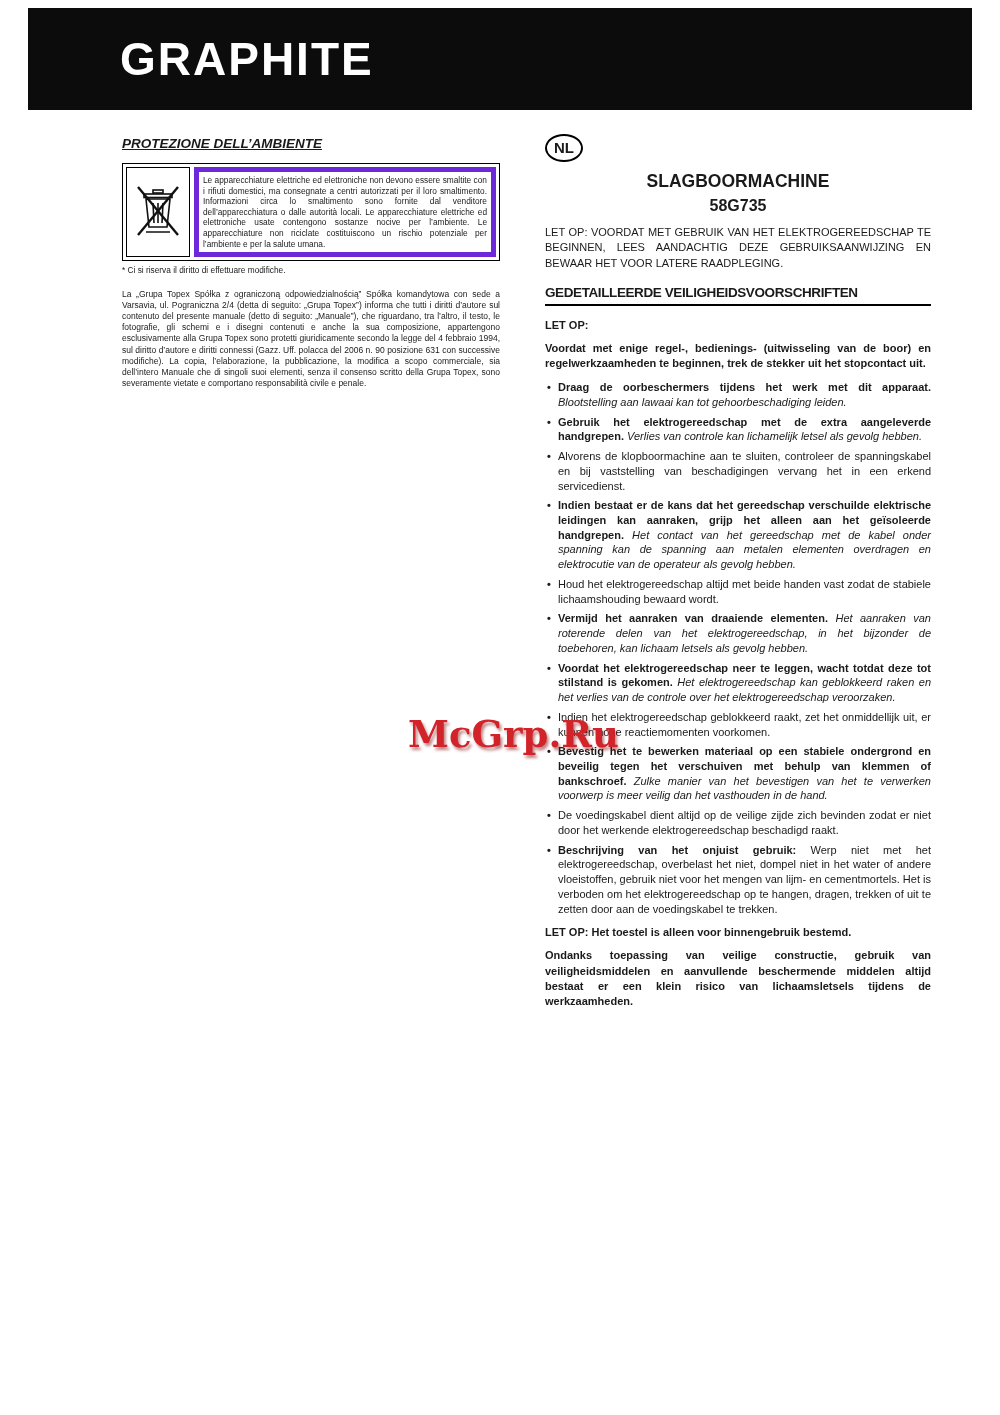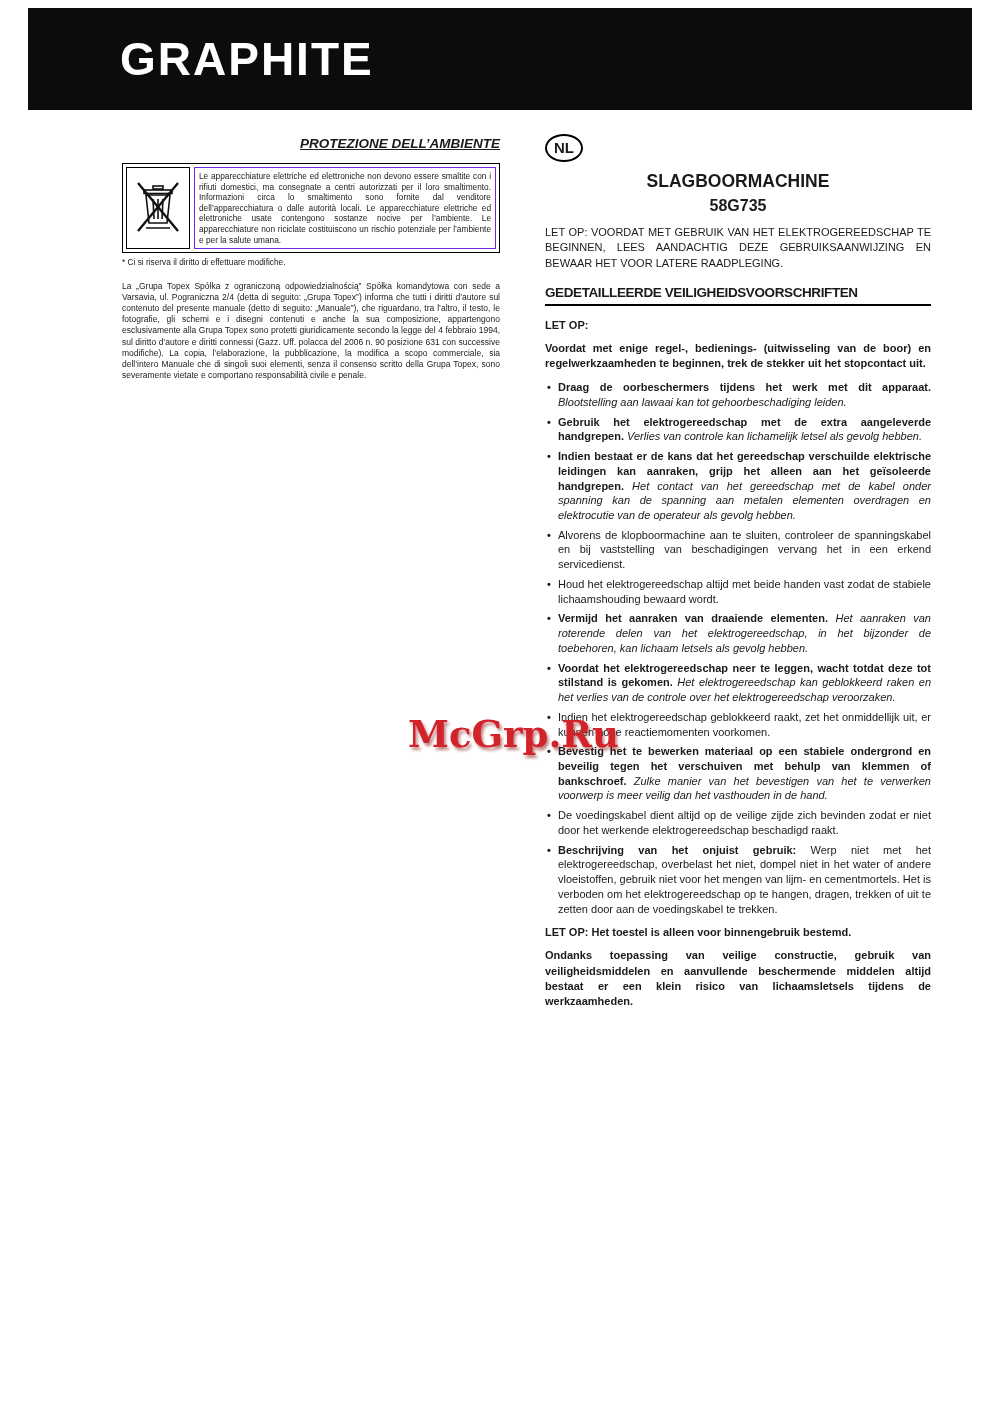--- a/index.html
+++ b/index.html
@@ -14,30 +14,30 @@
     background:#0c0c0c; display:flex; align-items:center;
   }
   .brand {
     color:#ffffff; font-size:46px; font-weight:800; letter-spacing:2px;
     margin-left:92px; font-family:"Liberation Sans", sans-serif;
   }
 
   
   .col-left { position:absolute; left:122px; top:136px; width:378px; }
   .left-heading {
-    text-align:right; font-weight:bold; font-style:italic; font-size:13.5px;
+    text-align:left; font-weight:bold; font-style:italic; font-size:13.5px;
     text-decoration:underline; margin:0 0 12px 0;
   }
   .weee-box { border:1px solid #000; padding:3px; display:flex; gap:4px; }
   .weee-icon-cell {
     border:1px solid #000; width:58px; display:flex; align-items:center;
     justify-content:center; padding:4px 2px; flex:0 0 auto;
   }
   .weee-text {
-    border:1px solid #6d28d9; padding:3px 4px; font-size:8.3px; line-height:1.28;
+    border:5px solid #6d28d9; padding:3px 4px; font-size:8.3px; line-height:1.28;
     text-align:justify; flex:1;
   }
   .footnote { font-size:8.3px; margin-top:4px; }
   .legal { font-size:8.5px; line-height:1.3; text-align:justify; margin-top:14px; }
 
   
   .col-right { position:absolute; left:545px; top:134px; width:386px; }
   .lang-badge {
     display:inline-block; border:2.5px solid #000; border-radius:50%;
     padding:3px 7px 4px 7px; font-weight:bold; font-size:15px;
@@ -122,22 +122,22 @@
     <div class="intro">LET OP: VOORDAT MET GEBRUIK VAN HET ELEKTROGEREEDSCHAP TE BEGINNEN, LEES AANDACHTIG DEZE GEBRUIKSAANWIJZING EN BEWAAR HET VOOR LATERE RAADPLEGING.</div>
 
     <div class="section-heading">GEDETAILLEERDE VEILIGHEIDSVOORSCHRIFTEN</div>
 
     <div class="let-op">LET OP:</div>
     <div class="lead">Voordat met enige regel-, bedienings- (uitwisseling van de boor) en regelwerkzaamheden te beginnen, trek de stekker uit het stopcontact uit.</div>
 
     <ul class="safety">
         <li><span class="seg-b">Draag de oorbeschermers tijdens het werk met dit apparaat. </span><span class="seg-i">Blootstelling aan lawaai kan tot gehoorbeschadiging leiden.</span></li>
         <li><span class="seg-b">Gebruik het elektrogereedschap met de extra aangeleverde handgrepen. </span><span class="seg-i">Verlies van controle kan lichamelijk letsel als gevolg hebben.</span></li>
+        <li><span class="seg-n">Alvorens de klopboormachine aan te sluiten, controleer de spanningskabel en bij vaststelling van beschadigingen vervang het in een erkend servicedienst.</span></li>
         <li><span class="seg-b">Indien bestaat er de kans dat het gereedschap verschuilde elektrische leidingen kan aanraken, grijp het alleen aan het geïsoleerde handgrepen. </span><span class="seg-i">Het contact van het gereedschap met de kabel onder spanning kan de spanning aan metalen elementen overdragen en elektrocutie van de operateur als gevolg hebben.</span></li>
-        <li><span class="seg-n">Alvorens de klopboormachine aan te sluiten, controleer de spanningskabel en bij vaststelling van beschadigingen vervang het in een erkend servicedienst.</span></li>
         <li><span class="seg-n">Houd het elektrogereedschap altijd met beide handen vast zodat de stabiele lichaamshouding bewaard wordt.</span></li>
         <li><span class="seg-b">Vermijd het aanraken van draaiende elementen. </span><span class="seg-i">Het aanraken van roterende delen van het elektrogereedschap, in het bijzonder de toebehoren, kan lichaam letsels als gevolg hebben.</span></li>
         <li><span class="seg-b">Voordat het elektrogereedschap neer te leggen, wacht totdat deze tot stilstand is gekomen. </span><span class="seg-i">Het elektrogereedschap kan geblokkeerd raken en het verlies van de controle over het elektrogereedschap veroorzaken.</span></li>
         <li><span class="seg-n">Indien het elektrogereedschap geblokkeerd raakt, zet het onmiddellijk uit, er kunnen hoge reactiemomenten voorkomen.</span></li>
         <li><span class="seg-b">Bevestig het te bewerken materiaal op een stabiele ondergrond en beveilig tegen het verschuiven met behulp van klemmen of bankschroef. </span><span class="seg-i">Zulke manier van het bevestigen van het te verwerken voorwerp is meer veilig dan het vasthouden in de hand.</span></li>
         <li><span class="seg-n">De voedingskabel dient altijd op de veilige zijde zich bevinden zodat er niet door het werkende elektrogereedschap beschadigd raakt.</span></li>
         <li><span class="seg-b">Beschrijving van het onjuist gebruik: </span><span class="seg-n">Werp niet met het elektrogereedschap, overbelast het niet, dompel niet in het water of andere vloeistoffen, gebruik niet voor het mengen van lijm- en cementmortels. Het is verboden om het elektrogereedschap op te hangen, dragen, trekken of uit te zetten door aan de voedingskabel te trekken.</span></li>
       </ul>
 
     <div class="note">LET OP: Het toestel is alleen voor binnengebruik bestemd.</div>

